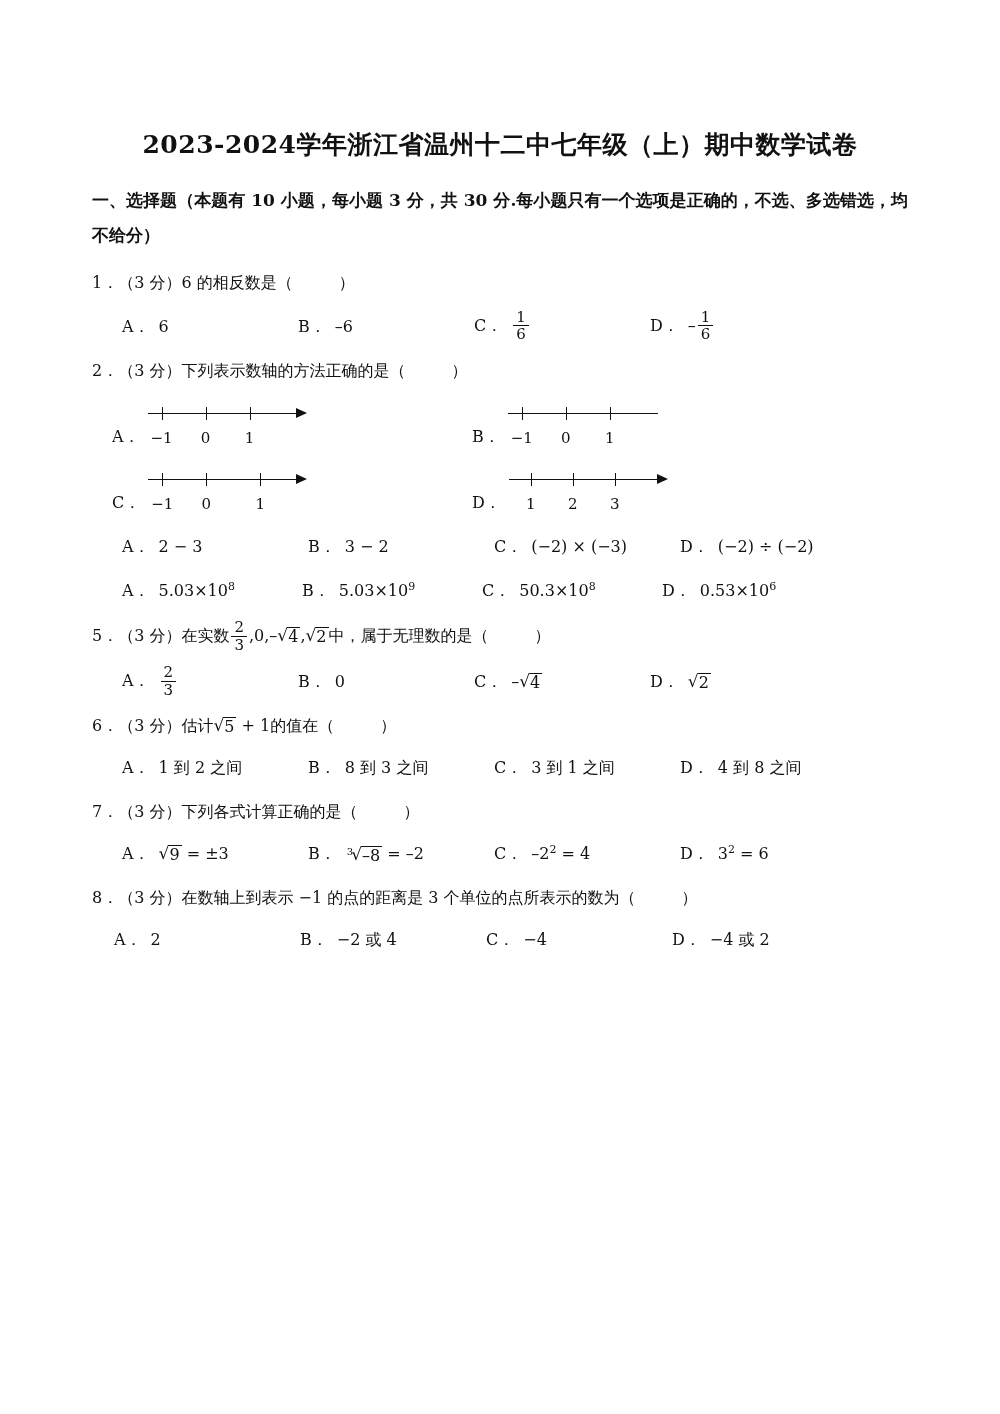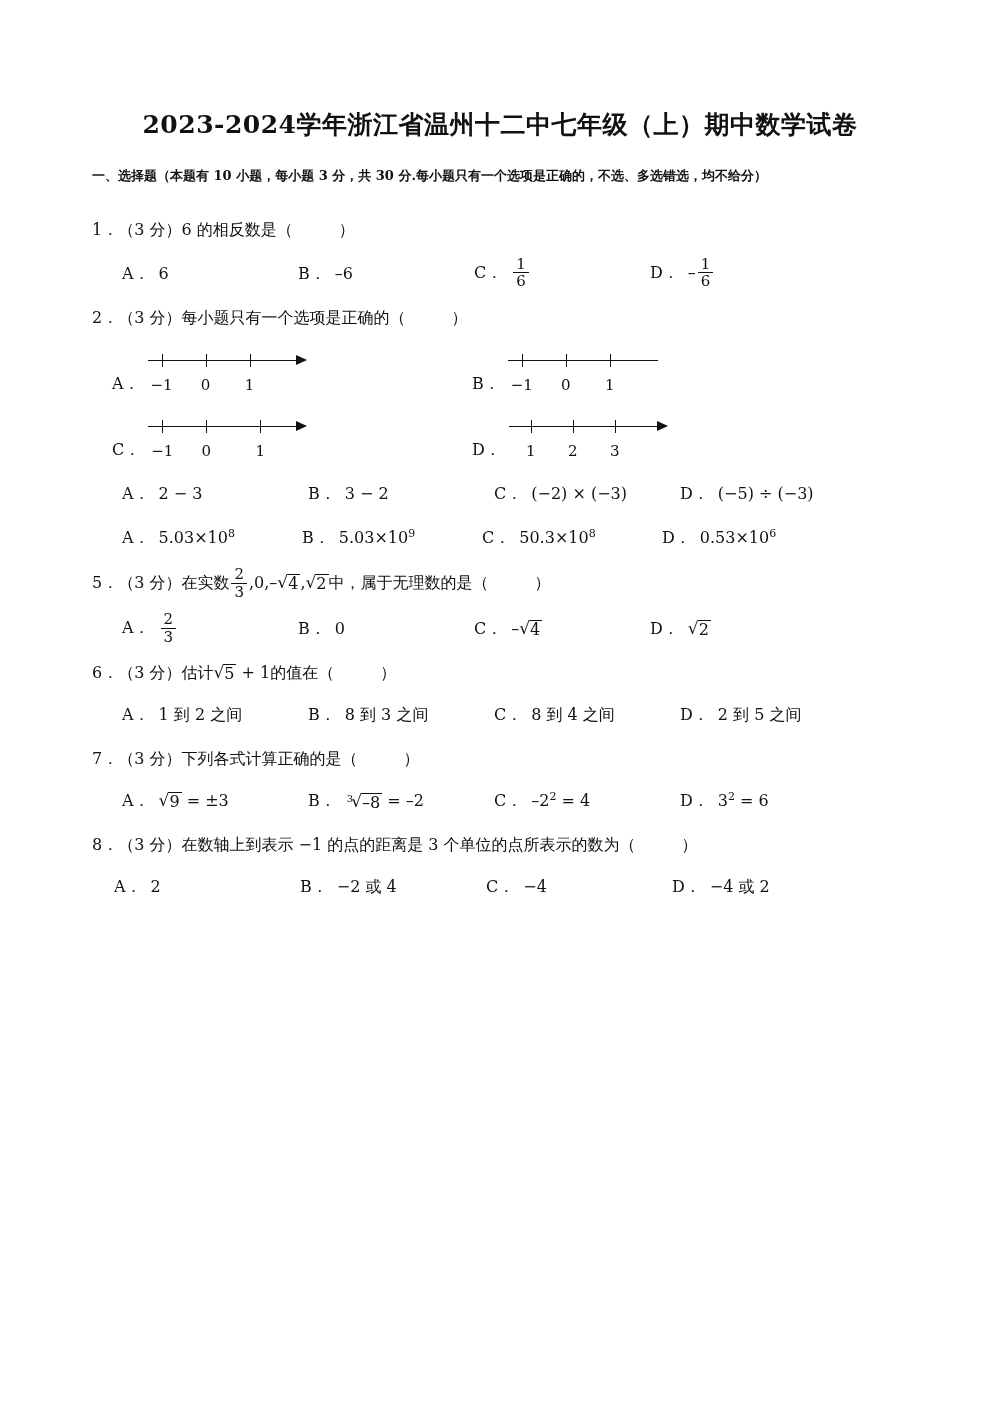--- a/index.html
+++ b/index.html
@@ -4,36 +4,36 @@
 <style>
   html, body { margin:0; padding:0; }
   body {
     width:1000px; height:1414px;
     background:#ffffff;
     font-family:"DejaVu Serif", serif;
     color:#111;
     position:relative;
     overflow:hidden;
   }
-  .page { padding: 80px 92px 0 92px; box-sizing:border-box; }
+  .page { padding: 100px 92px 0 92px; box-sizing:border-box; }
 
   h1.title {
     font-family:"DejaVu Serif", serif;
     font-size:25px;
     font-weight:bold;
     text-align:center;
     margin:28px 0 22px 0;
     letter-spacing:0.5px;
   }
 
   .section-head {
-    font-size:13px;
+    font-size:17px;
     font-weight:bold;
     line-height:2.05;
-    margin:0 0 24px 0;
+    margin:0 0 14px 0;
     text-align:justify;
   }
 
   .q {
     font-size:16px;
     line-height:2.0;
     margin: 12px 0 0 0;
   }
   .q .stem { text-align:justify; }
   .paren { display:inline-block; min-width:46px; }
@@ -133,21 +133,21 @@
           <span class="neg-frac">–<span class="frac">
               <span class="num">1</span>
               <span class="den">6</span>
             </span></span>
       </div>
     </div>
   </div>
 
   <div class="q">
     <div class="stem">
-      <span>2．</span><span>（3 分）</span><span>每小题只有一个选项是正确的（</span><span class="paren"></span><span>）</span>
+      <span>2．</span><span>（3 分）</span><span>下列表示数轴的方法正确的是（</span><span class="paren"></span><span>）</span>
     </div>
 
     <div class="numline-row">
       <div class="numline-cell">
         <span class="nl-label">A．</span>
         <div class="axis">
           <div class="bar"></div>
             <div class="arrow"></div>
           <div class="tick" style="left:14px"></div>
             <div class="tnum" style="left:14px">−1</div>
@@ -210,21 +210,21 @@
       <div class="ch">
         <span class="lbl">B．</span>
           <span>3 − 2</span>
       </div>
       <div class="ch">
         <span class="lbl">C．</span>
           <span>(−2) × (−3)</span>
       </div>
       <div class="ch">
         <span class="lbl">D．</span>
-          <span>(−5) ÷ (−3)</span>
+          <span>(−2) ÷ (−2)</span>
       </div>
     </div>
   </div>
 
   <div class="q">
     <div class="choices c-w3">
       <div class="ch">
         <span class="lbl">A．</span>
           <span>5.03×10<sup>8</sup></span>
       </div>
@@ -296,25 +296,25 @@
       <div class="ch">
         <span class="lbl">A．</span>
           <span>1 到 2 之间</span>
       </div>
       <div class="ch">
         <span class="lbl">B．</span>
           <span>8 到 3 之间</span>
       </div>
       <div class="ch">
         <span class="lbl">C．</span>
-          <span>8 到 4 之间</span>
-      </div>
-      <div class="ch">
-        <span class="lbl">D．</span>
-          <span>2 到 5 之间</span>
+          <span>3 到 1 之间</span>
+      </div>
+      <div class="ch">
+        <span class="lbl">D．</span>
+          <span>4 到 8 之间</span>
       </div>
     </div>
   </div>
 
   <div class="q">
     <div class="stem">
       <span>7．</span><span>（3 分）</span><span>下列各式计算正确的是（</span><span class="paren"></span><span>）</span>
     </div>
     <div class="choices c-w2">
       <div class="ch">

